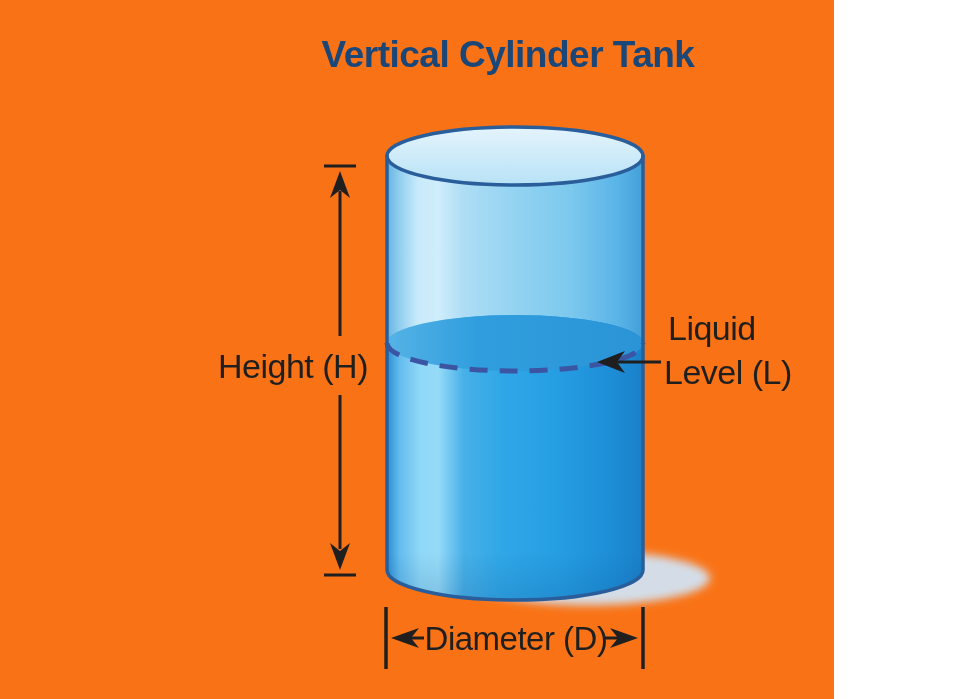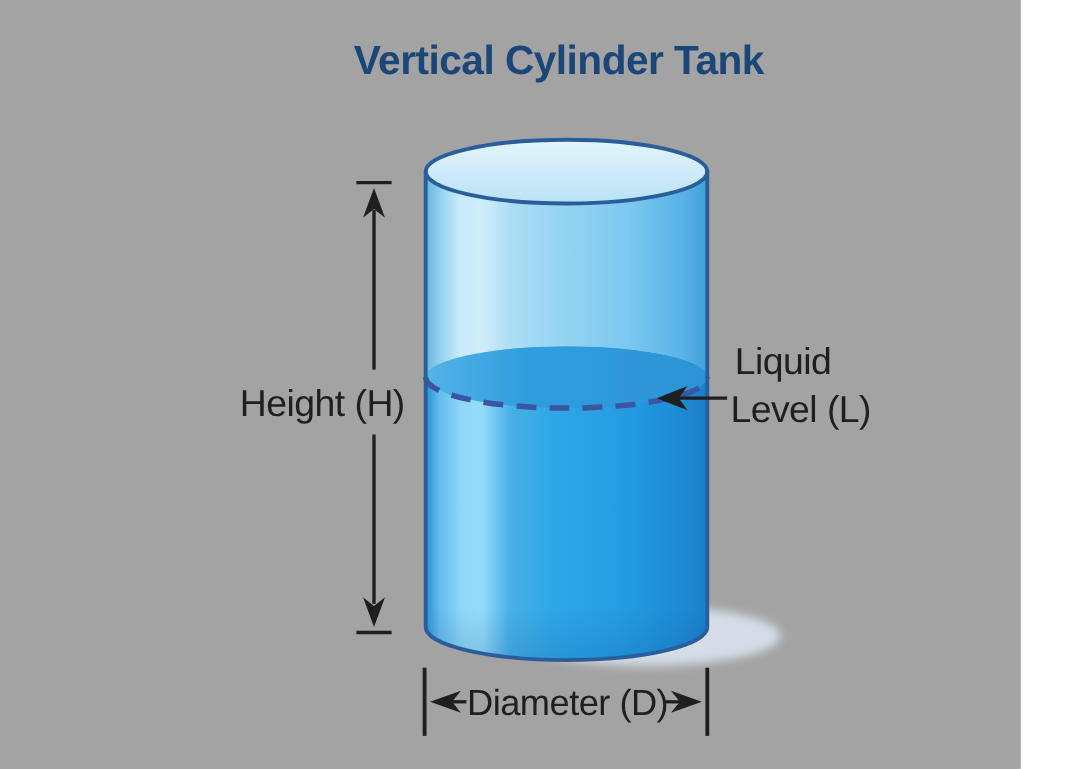--- a/index.html
+++ b/index.html
@@ -1,23 +1,23 @@
 <!DOCTYPE html>
 <html><head>
 <meta charset="utf-8">
 <style>
   html, body {
     margin: 0;
     padding: 0;
     background: #ffffff;
   }
   .stage {
-    width: 928px;
+    width: 834px;
     height: 699px;
-    background: #a3a3a3;
+    background: #f97316;
     position: relative;
     overflow: hidden;
     font-family: "Liberation Sans", sans-serif;
   }
   svg { display: block; }
   .title-text {
     font-family: "Liberation Sans", sans-serif;
     font-size: 37px;
     font-weight: 700;
     letter-spacing: -0.5px;

